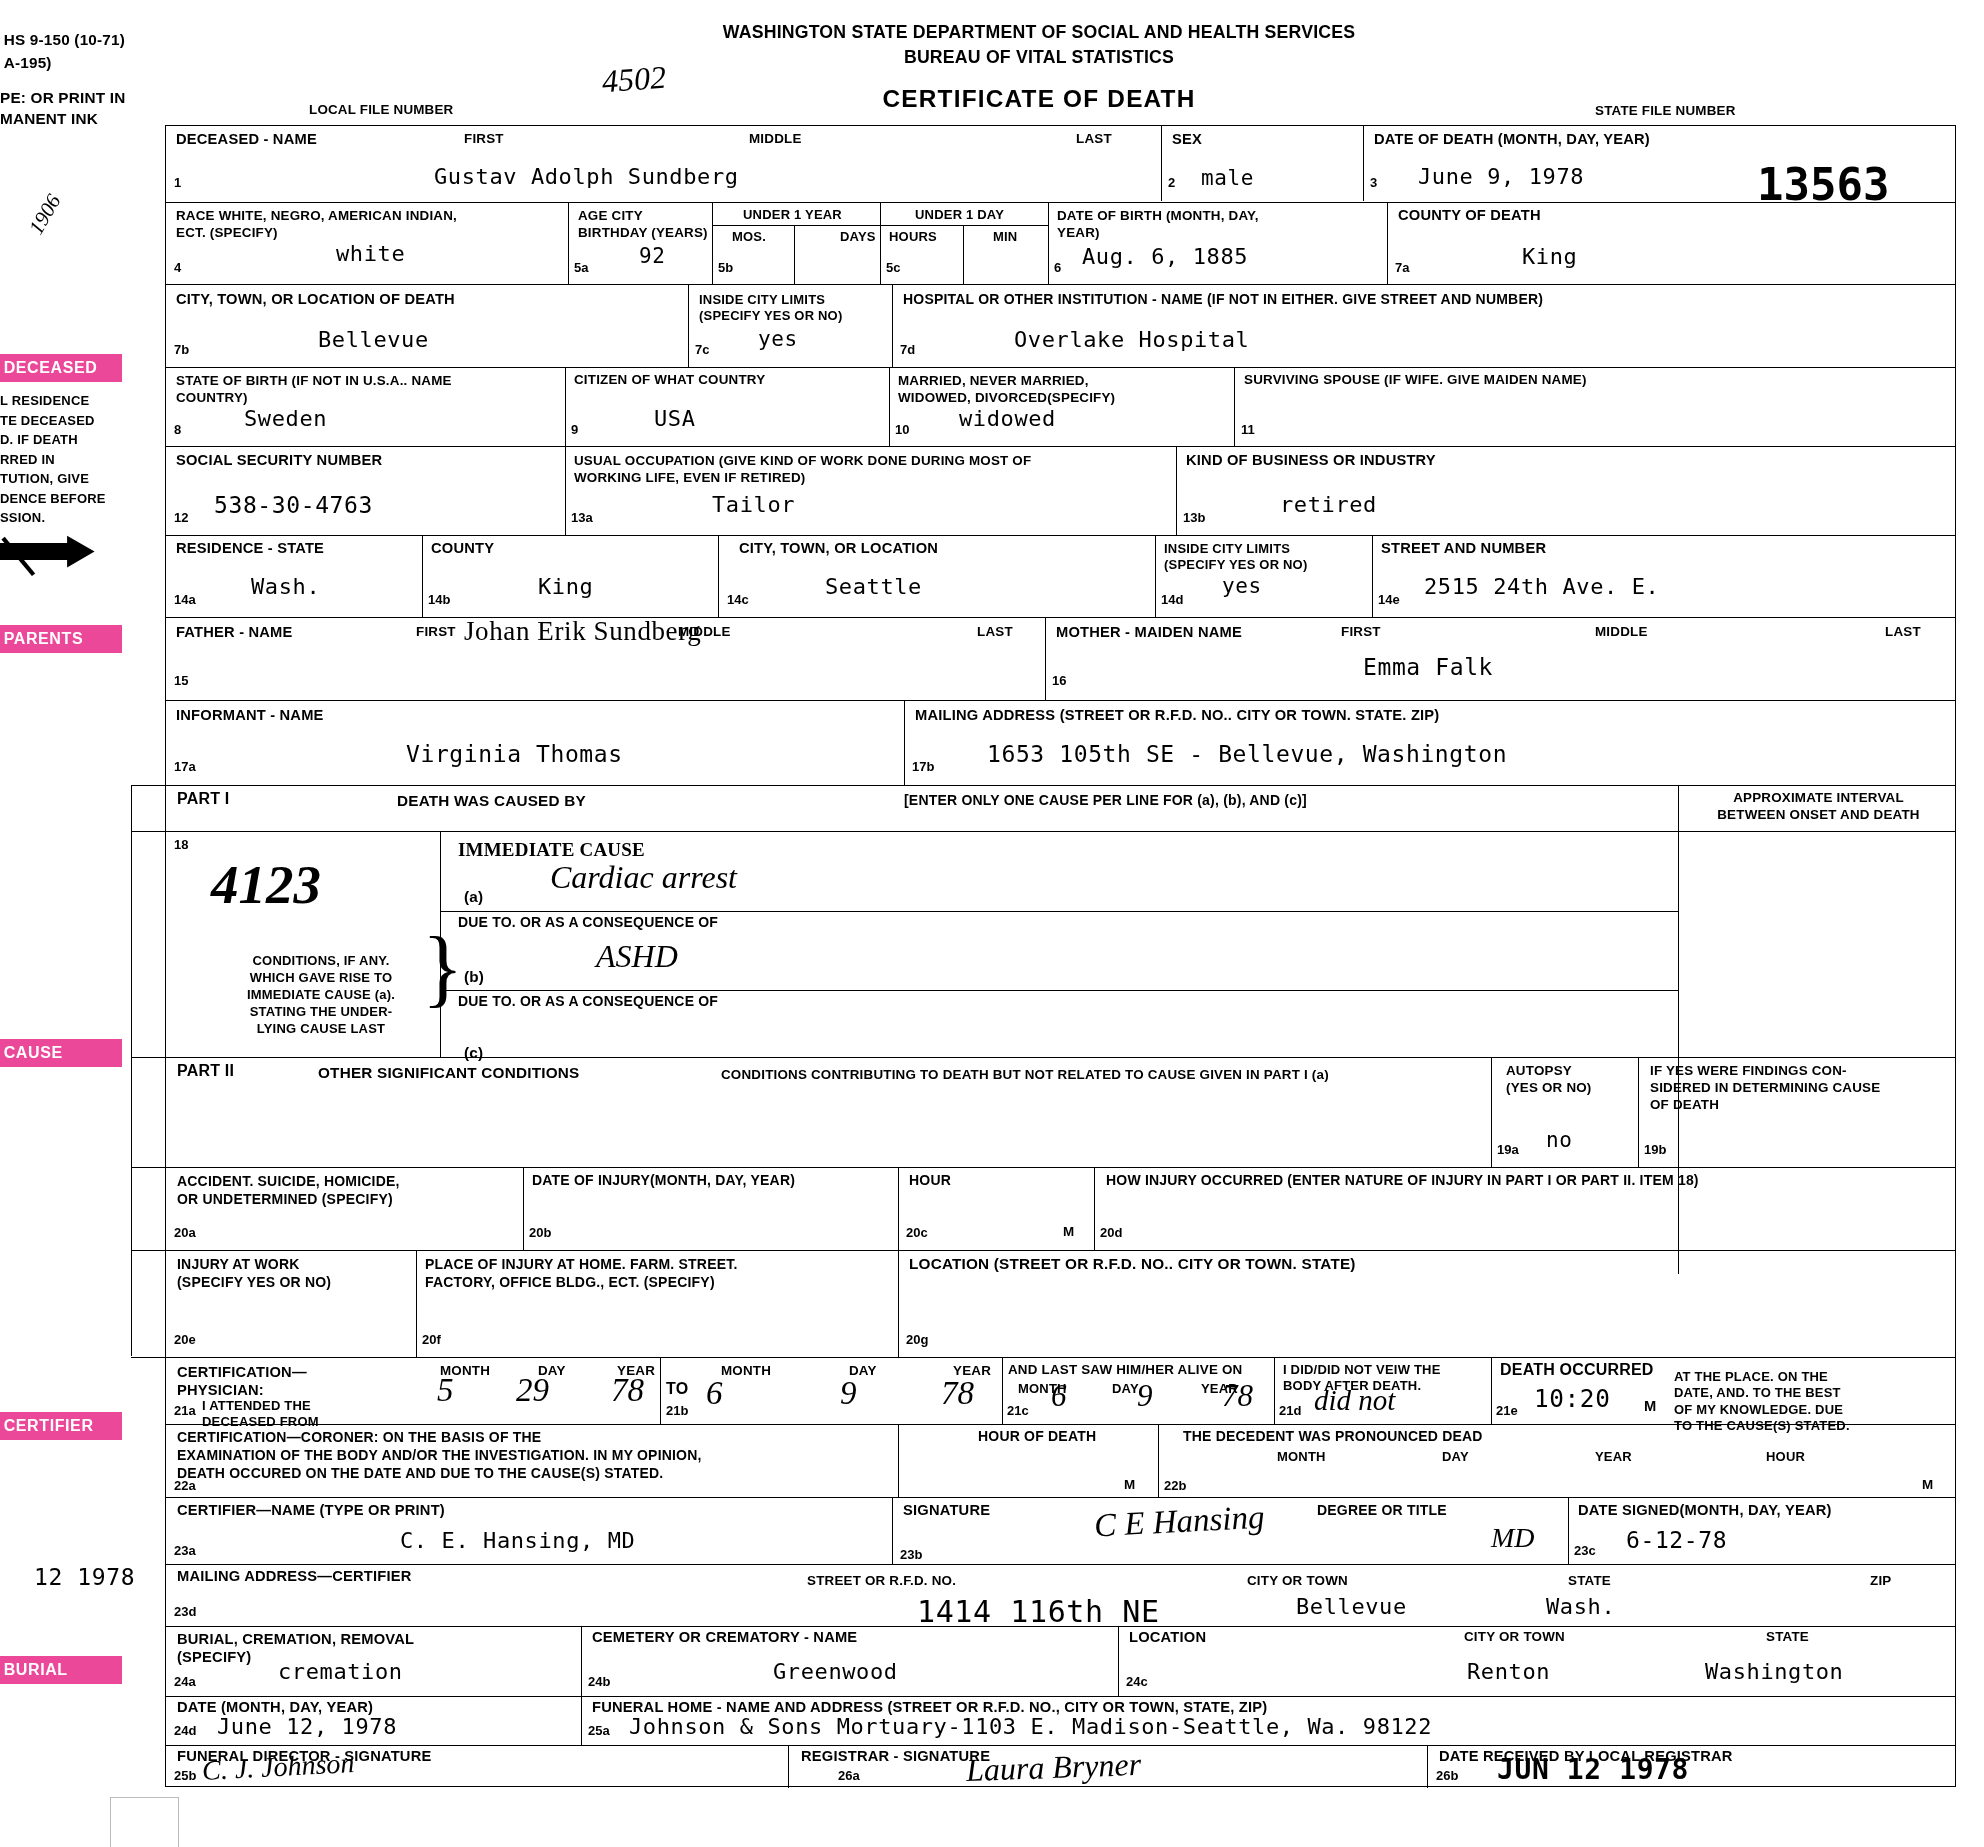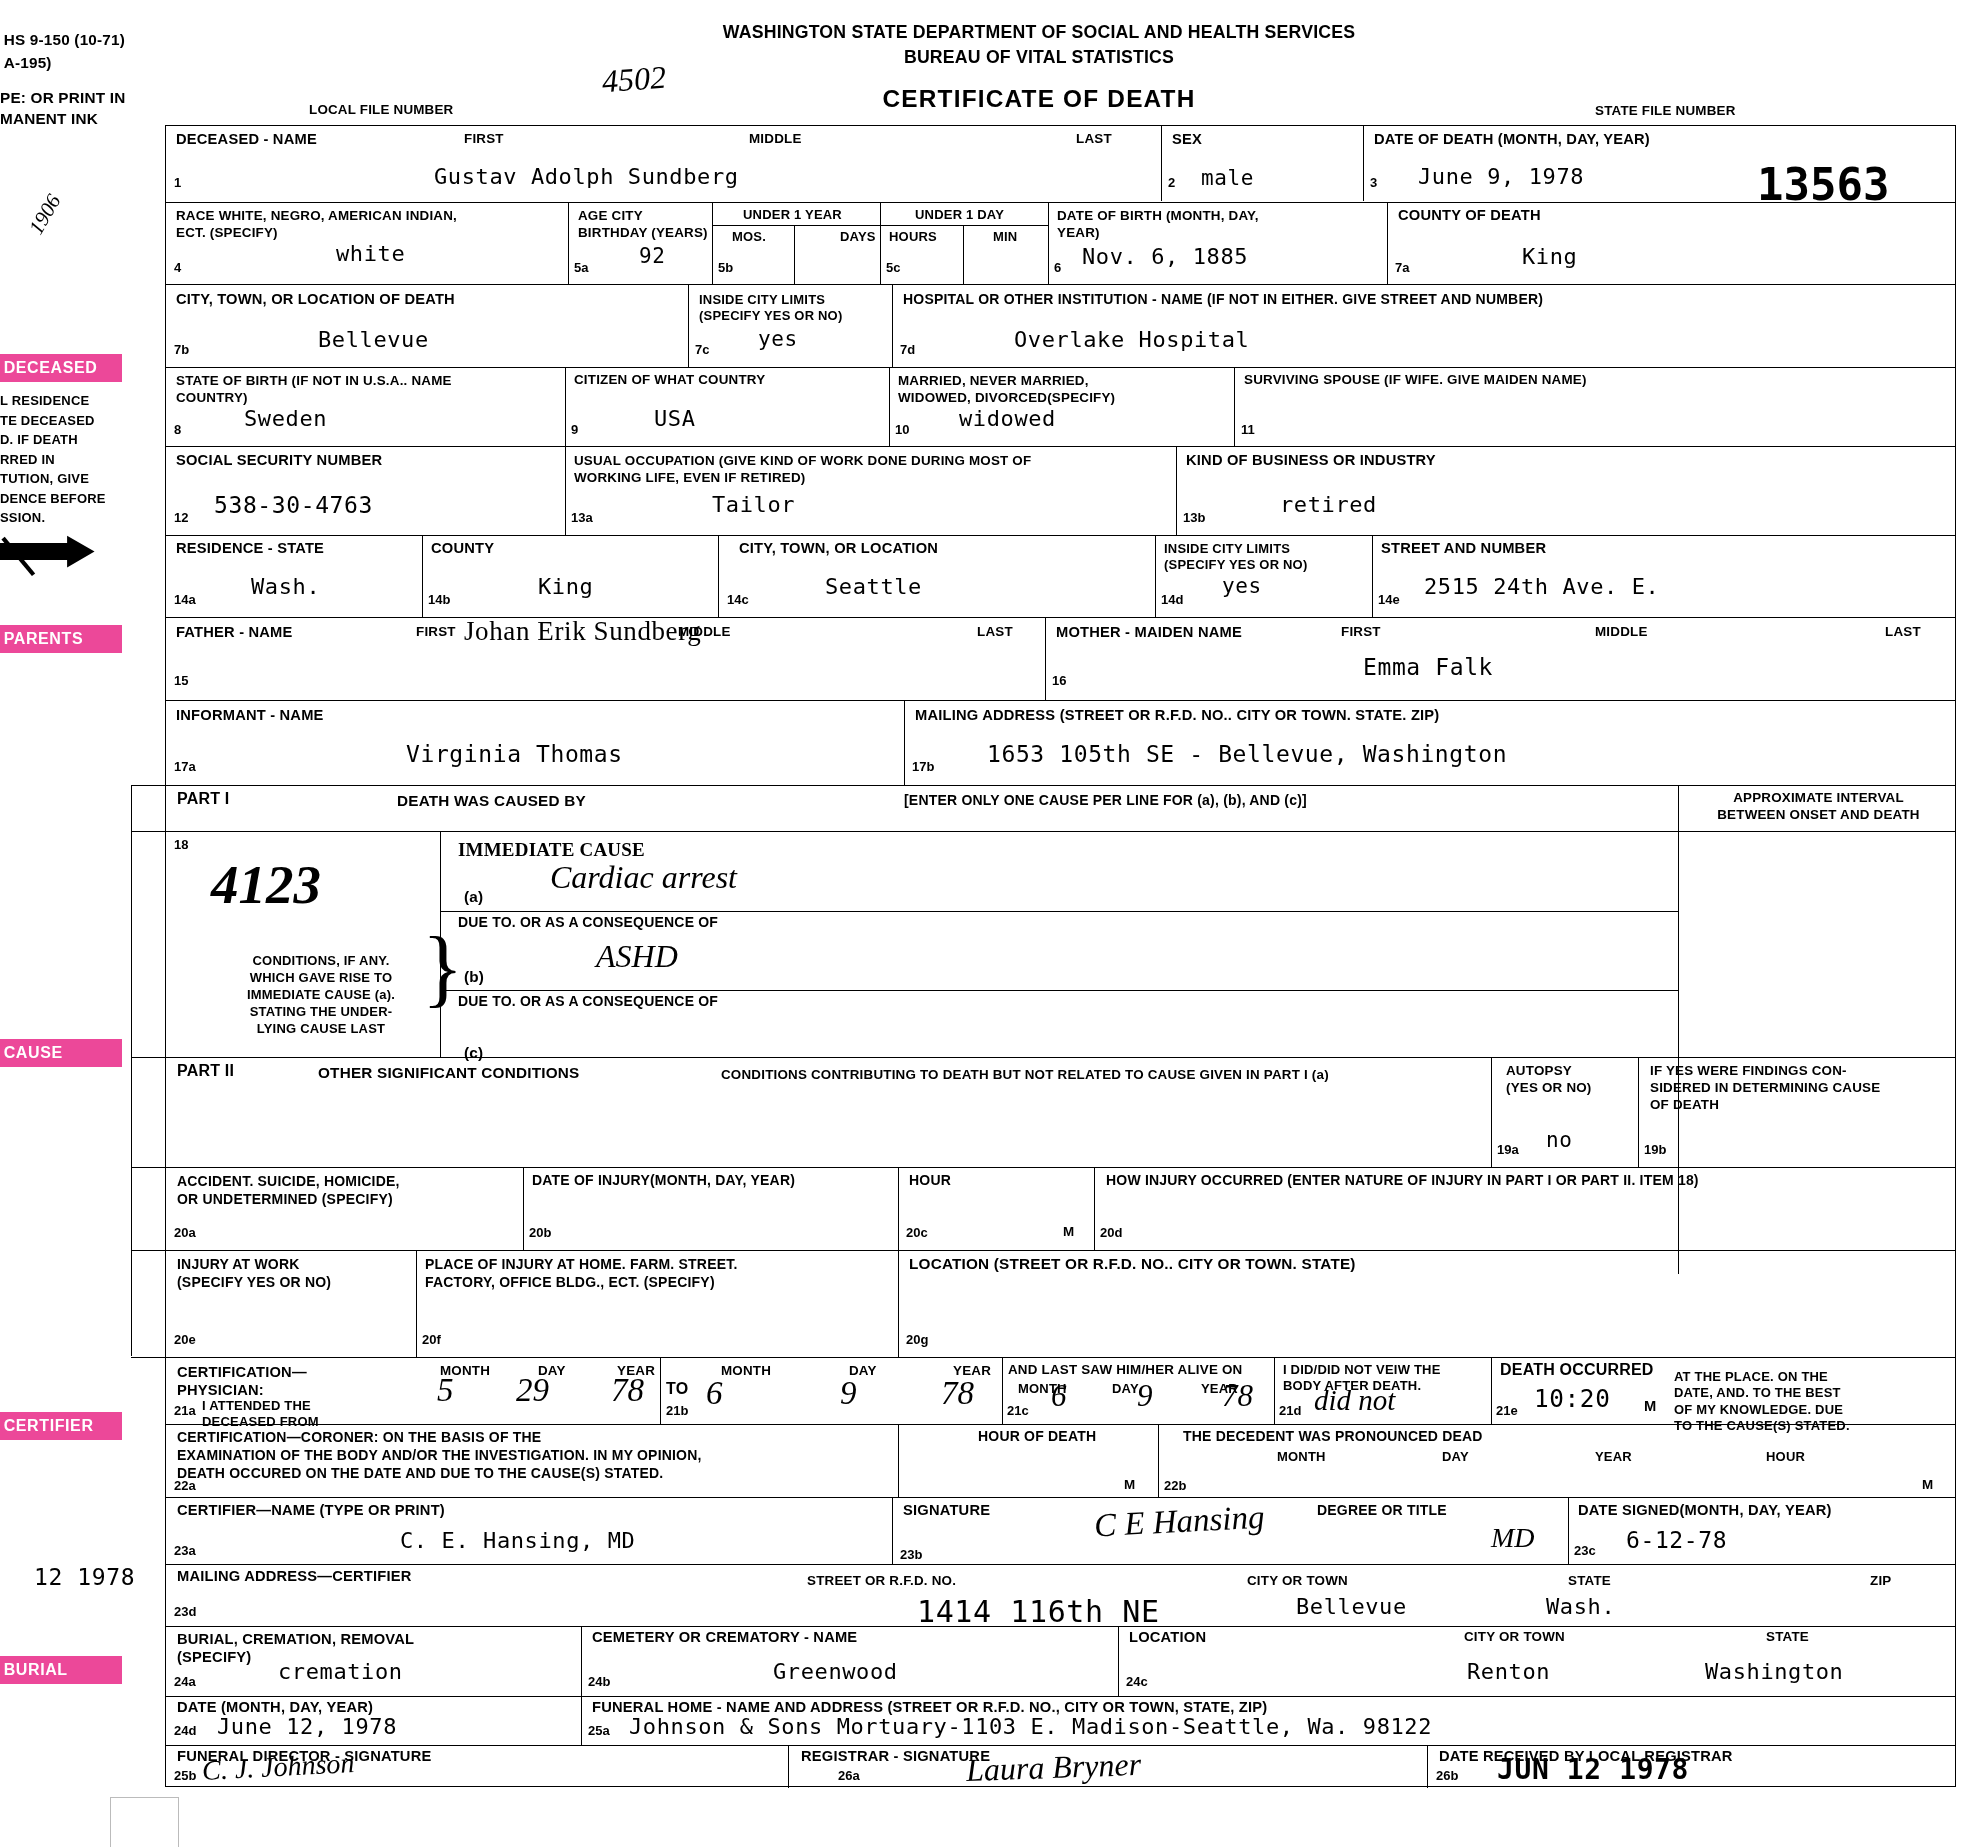--- a/index.html
+++ b/index.html
@@ -149,21 +149,21 @@
   <div class="abs num" style="left:718px; top:260px;">5b</div>
 
   <div class="abs lbl" style="left:915px; top:208px; font-size:13px;">UNDER 1 DAY</div>
   <div class="abs lbl" style="left:889px; top:230px; font-size:13px;">HOURS</div>
   <div class="abs lbl" style="left:993px; top:230px; font-size:13px;">MIN</div>
   <div class="abs num" style="left:886px; top:260px;">5c</div>
 
   <div class="abs lbl" style="left:1057px; top:208px; font-size:13.4px; white-space:pre-line; line-height:1.25;">DATE OF BIRTH (MONTH, DAY,
 YEAR)</div>
   <div class="abs num" style="left:1054px; top:260px;">6</div>
-  <div class="abs type" style="left:1082px; top:244px; font-size:22px;">Nov. 6, 1885</div>
+  <div class="abs type" style="left:1082px; top:244px; font-size:22px;">Aug. 6, 1885</div>
 
   <div class="abs lbl" style="left:1398px; top:208px; font-size:14.7px;">COUNTY OF DEATH</div>
   <div class="abs num" style="left:1395px; top:260px;">7a</div>
   <div class="abs type" style="left:1522px; top:244px; font-size:22px;">King</div>
 
   <div class="hline" style="left:165px; top:367px; width:1791px;"></div>
   <div class="vline" style="left:688px; top:284px; height:83px;"></div>
   <div class="vline" style="left:892px; top:284px; height:83px;"></div>
 
   <div class="abs lbl" style="left:176px; top:292px; font-size:14.7px;">CITY, TOWN, OR LOCATION OF DEATH</div>

